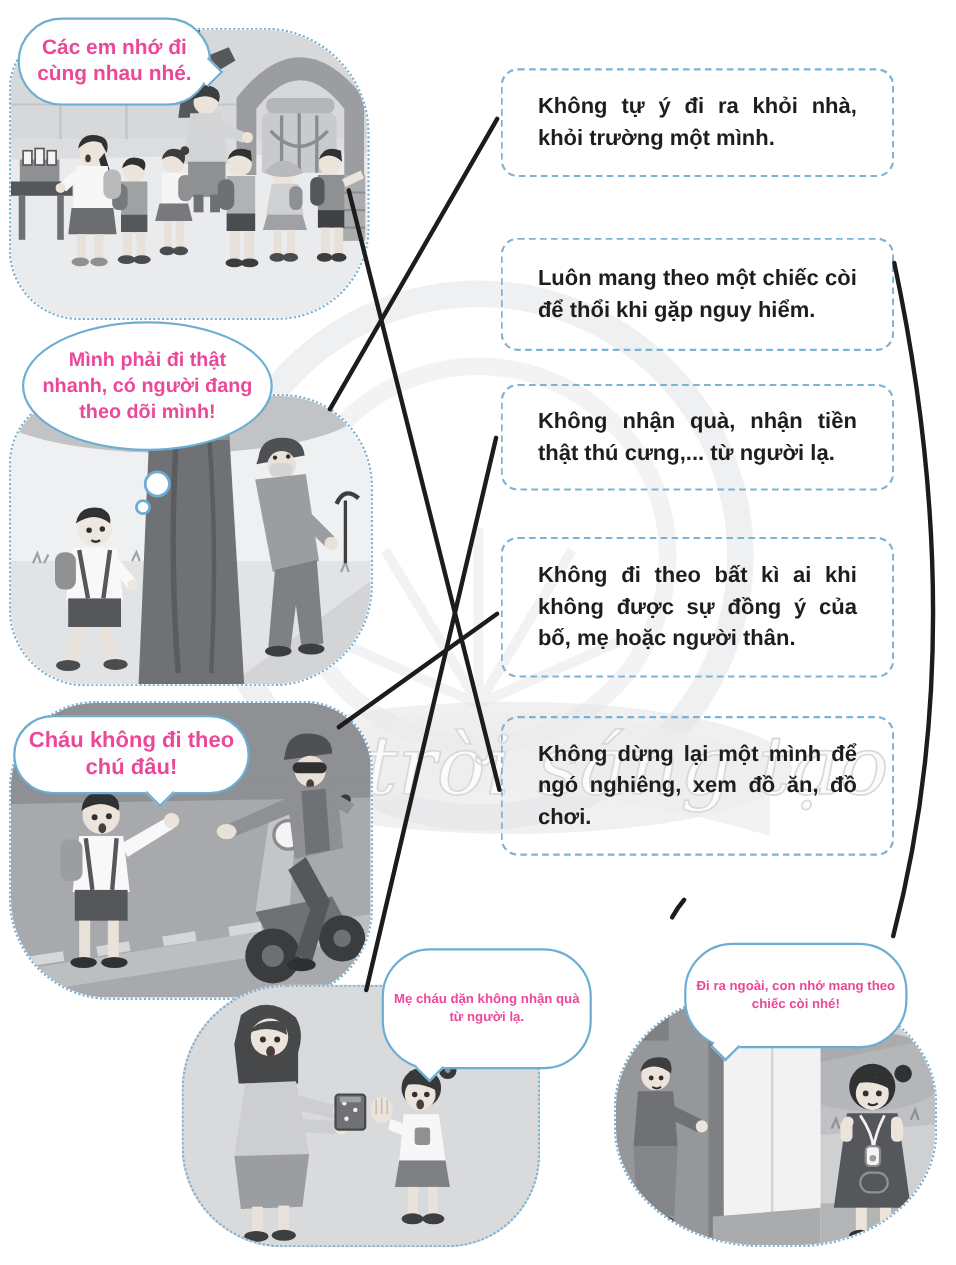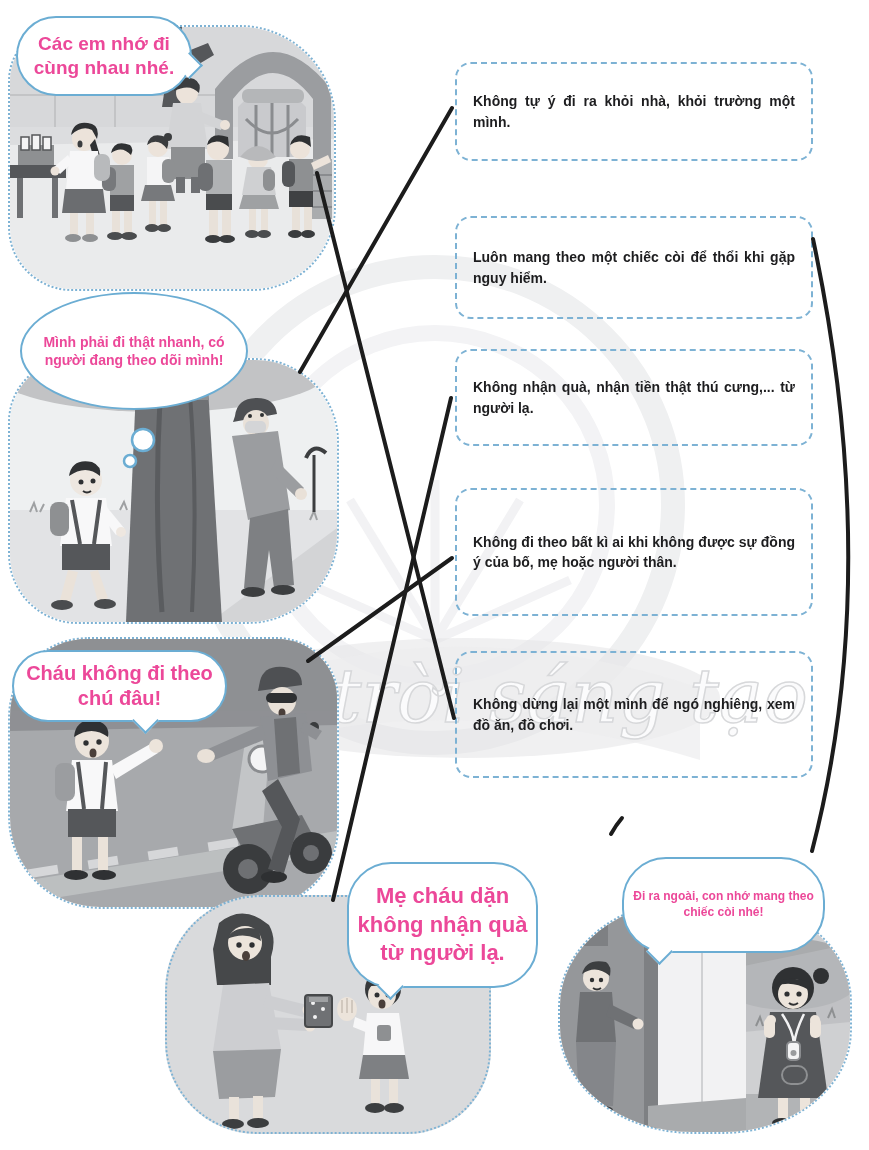--- a/index.html
+++ b/index.html
@@ -11,41 +11,41 @@
   .scene{position:absolute;border:2px dotted #7db2d4;background:#fff;overflow:hidden;z-index:1;}
   .scene svg{display:block;width:100%;height:100%;}
   #scene1{left:8px;top:25px;width:324px;height:262px;border-radius:56px 96px 84px 64px;}
   #scene2{left:8px;top:358px;width:327px;height:262px;border-radius:64px 84px 92px 70px;}
   #scene3{left:8px;top:637px;width:327px;height:268px;border-radius:80px 62px 82px 92px;}
   #scene4{left:165px;top:895px;width:322px;height:235px;border-radius:96px 74px 84px 92px;}
   #scene5{left:558px;top:898px;width:290px;height:232px;border-radius:46% 44% 44% 46%;}
   
   .rule{position:absolute;left:455px;width:358px;border:2.5px dashed #7db2d4;border-radius:16px;
         display:flex;align-items:center;padding:0 16px;box-sizing:border-box;background:transparent;z-index:1;}
-  .rule p{margin:0;width:100%;text-align:justify;font-weight:700;font-size:14px;line-height:1.43;color:#1d1d1f;}
+  .rule p{margin:16px;width:100%;text-align:justify;font-weight:700;font-size:20px;line-height:1.43;color:#1d1d1f;}
   #rule1{top:62px;height:99px;}
   #rule2{top:216px;height:103px;}
   #rule3{top:349px;height:97px;}
   #rule4{top:488px;height:128px;}
   #rule5{top:651px;height:127px;}
   
   .lines{position:absolute;left:0;top:0;z-index:2;pointer-events:none;}
   
   .bubble{position:absolute;background:#fff;border:2.5px solid #6badd3;z-index:3;
           display:flex;align-items:center;justify-content:center;text-align:center;
           font-weight:700;color:#ec4899;box-sizing:border-box;}
   .bubble .txt{width:92%;}
   .tail{position:absolute;width:17px;height:17px;background:#fff;
         border-right:2.5px solid #6badd3;border-bottom:2.5px solid #6badd3;}
   #bubble1{left:16px;top:16px;width:176px;height:80px;border-radius:40px;font-size:19px;line-height:1.28;}
   #bubble1 .tail{right:-9px;top:38px;transform:rotate(-45deg);}
-  #bubble2{left:20px;top:292px;width:228px;height:118px;border-radius:50%;font-size:14px;line-height:1.3;}
+  #bubble2{left:20px;top:292px;width:228px;height:118px;border-radius:50%;font-size:18px;line-height:1.3;}
   #bubble3{left:12px;top:650px;width:215px;height:72px;border-radius:36px;font-size:20px;line-height:1.25;}
   #bubble3 .tail{bottom:-10px;left:58%;transform:rotate(45deg);}
-  #bubble4{left:347px;top:862px;width:191px;height:126px;border-radius:44px;font-size:22px;line-height:1.3;}
+  #bubble4{left:347px;top:862px;width:191px;height:110px;border-radius:44px;font-size:12px;line-height:1.3;}
   #bubble4 .tail{bottom:-10px;left:17%;transform:rotate(45deg);}
   #bubble5{left:622px;top:857px;width:203px;height:96px;border-radius:44px;font-size:12px;line-height:1.3;}
   #bubble5 .tail{bottom:-10px;left:13%;transform:rotate(45deg);}
   .thought-dots{position:absolute;left:0;top:0;z-index:3;pointer-events:none;}
 </style>
 </head>
 <body>
 
 <div class="page">
 

